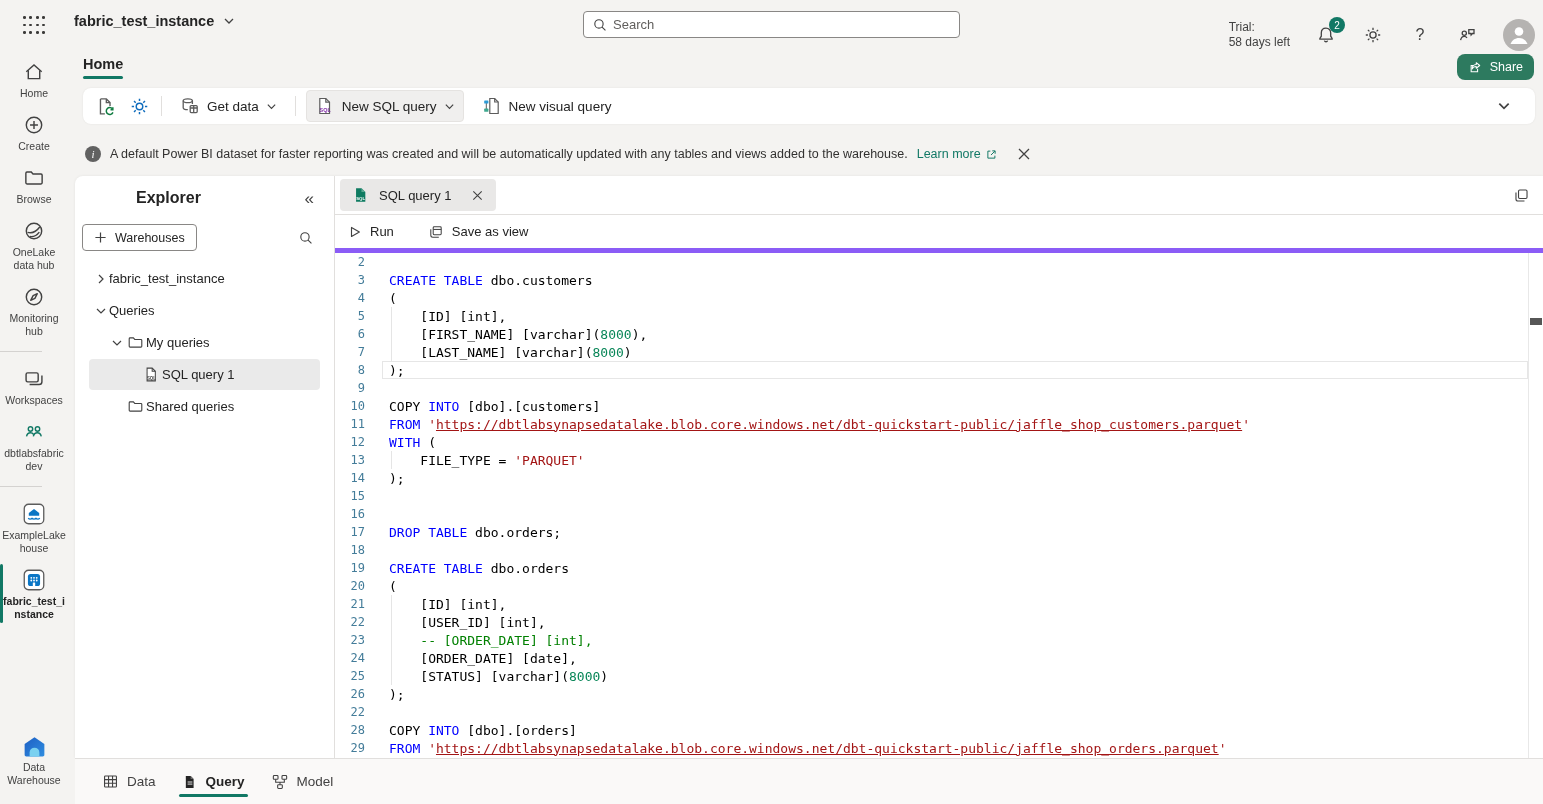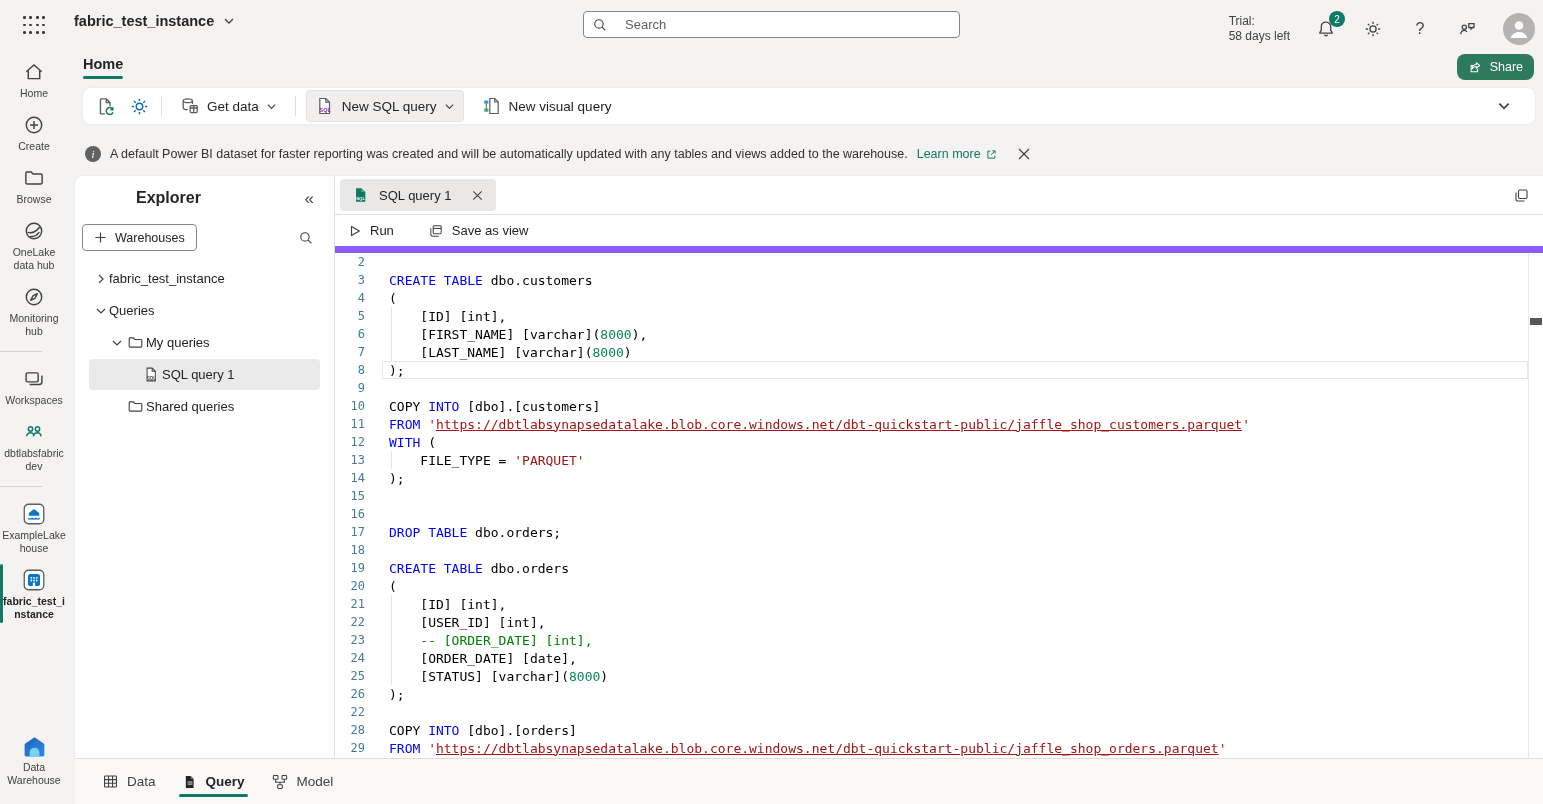--- a/index.html
+++ b/index.html
@@ -8,24 +8,24 @@
   :root{--accent:#117865;--share:#2d7a5f;--kw:#0000ff;--str:#a31515;--num:#098658;--cmt:#008000;--ln:#437c99;}
   svg{display:block;}
   
   #header{position:absolute;left:0;top:0;width:1543px;height:50px;}
   #waffle{position:absolute;left:21px;top:14px;width:26px;height:22px;display:grid;
           grid-template-columns:repeat(4,1fr);grid-template-rows:repeat(3,1fr);place-items:center;cursor:pointer;}
   #waffle i{width:2.6px;height:2.6px;border-radius:50%;background:#3b3a39;}
   #ws-switcher{position:absolute;left:74px;top:13px;display:flex;align-items:center;gap:9px;cursor:pointer;}
   #ws-switcher .nm{font-size:14.5px;font-weight:600;color:#242424;}
   #search-box{position:absolute;left:583px;top:11px;width:377px;height:27px;background:#fff;
-              border:1px solid #898785;border-radius:4px;display:flex;align-items:center;padding:0 8px;gap:15px;box-sizing:border-box;}
+              border:1px solid #898785;border-radius:4px;display:flex;align-items:center;padding:0 8px;gap:3px;box-sizing:border-box;}
   #search-box input{border:none;outline:none;font-size:13px;width:100%;font-family:"Liberation Sans",sans-serif;color:#242424;background:transparent;}
   #search-box input::placeholder{color:#605e5c;}
-  #hdr-right{position:absolute;right:8px;top:4px;height:50px;display:flex;align-items:center;gap:25px;}
+  #hdr-right{position:absolute;right:8px;top:10px;height:50px;display:flex;align-items:center;gap:25px;}
   .trial{font-size:12px;color:#424242;line-height:15px;white-space:nowrap;}
   .hico{position:relative;width:22px;height:22px;display:flex;align-items:center;justify-content:center;cursor:pointer;color:#424242;}
   .badge{position:absolute;top:-7px;right:-8px;min-width:16px;height:16px;border-radius:8px;background:var(--accent);
          color:#fff;font-size:10px;display:flex;align-items:center;justify-content:center;padding:0 3px;box-sizing:border-box;}
   .help-q{font-size:16px;color:#424242;font-weight:400;}
   #avatar{width:32px;height:32px;border-radius:50%;background:#b5b3b1;overflow:hidden;cursor:pointer;}
   
   #home-row{position:absolute;left:68px;top:50px;right:0;height:36px;}
   #home-tab{position:absolute;left:15px;top:6px;font-size:14.5px;font-weight:600;cursor:pointer;padding-bottom:7px;}
   #home-tab::after{content:"";position:absolute;left:0;right:0;bottom:0;height:3px;border-radius:2px;background:var(--accent);}
@@ -73,21 +73,21 @@
   .tr-chev{width:17px;display:flex;justify-content:center;flex:none;color:#424242;}
   .tr-ic{width:21px;display:flex;justify-content:center;flex:none;}
   .tr-lb{white-space:nowrap;}
   
   #editor{position:absolute;left:260px;top:0;right:0;bottom:0;}
   #tabbar{position:absolute;left:0;top:0;right:0;height:39px;border-bottom:1px solid #e1dfdd;box-sizing:border-box;}
   #qtab{position:absolute;left:5px;top:3px;height:32px;background:#e9e8e7;border-radius:4px;display:flex;align-items:center;
         gap:9px;padding:0 12px;font-size:13px;cursor:pointer;}
   #qtab .x{display:flex;margin-left:10px;cursor:pointer;}
   #copy-ic{position:absolute;right:13px;top:11px;cursor:pointer;}
-  #runbar{position:absolute;left:0;top:39px;right:0;height:38px;border-bottom:7px solid #8b5cf6;box-sizing:border-box;
+  #runbar{position:absolute;left:0;top:39px;right:0;height:38px;border-bottom:5px solid #8b5cf6;box-sizing:border-box;
           display:flex;align-items:center;gap:34px;padding-left:13px;}
   .run-btn{display:flex;align-items:center;gap:8px;font-size:13px;color:#242424;cursor:pointer;}
   
   #code{position:absolute;left:0;top:77px;right:0;bottom:0;overflow:hidden;font-family:"DejaVu Sans Mono","Liberation Mono",monospace;font-size:13px;}
   .code-line{position:relative;height:18px;display:flex;align-items:center;white-space:pre;}
   .ln{width:30px;text-align:right;color:var(--ln);font-size:12px;flex:none;}
   .cd{margin-left:24px;color:#000;}
   .code-line.guide::before{content:"";position:absolute;left:56px;top:0;bottom:0;width:1px;background:#e5e5e5;}
   .code-line.current::after{content:"";position:absolute;left:47px;right:15px;top:0;bottom:0;border:1px solid #e6e6e6;box-sizing:border-box;}
   .tok-kw{color:var(--kw);} .tok-str{color:var(--str);} .tok-lnk{color:var(--str);text-decoration:underline;}

